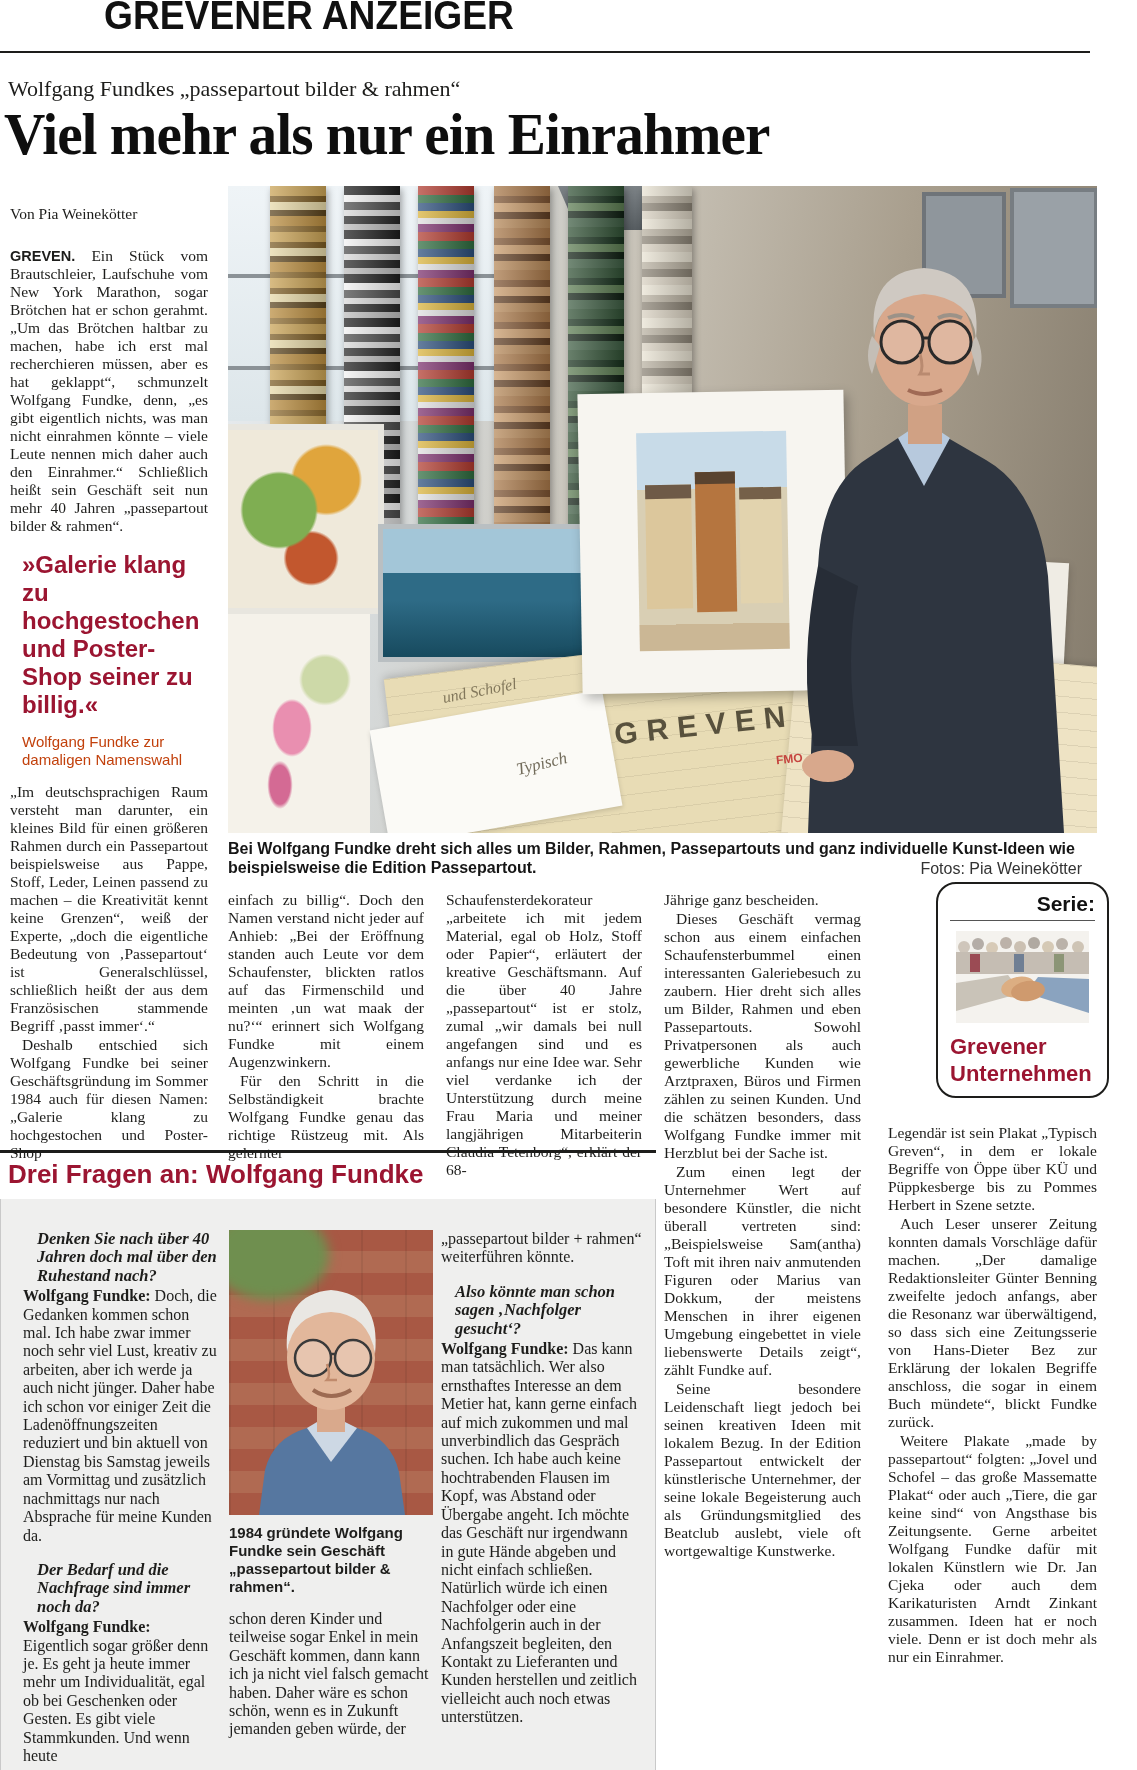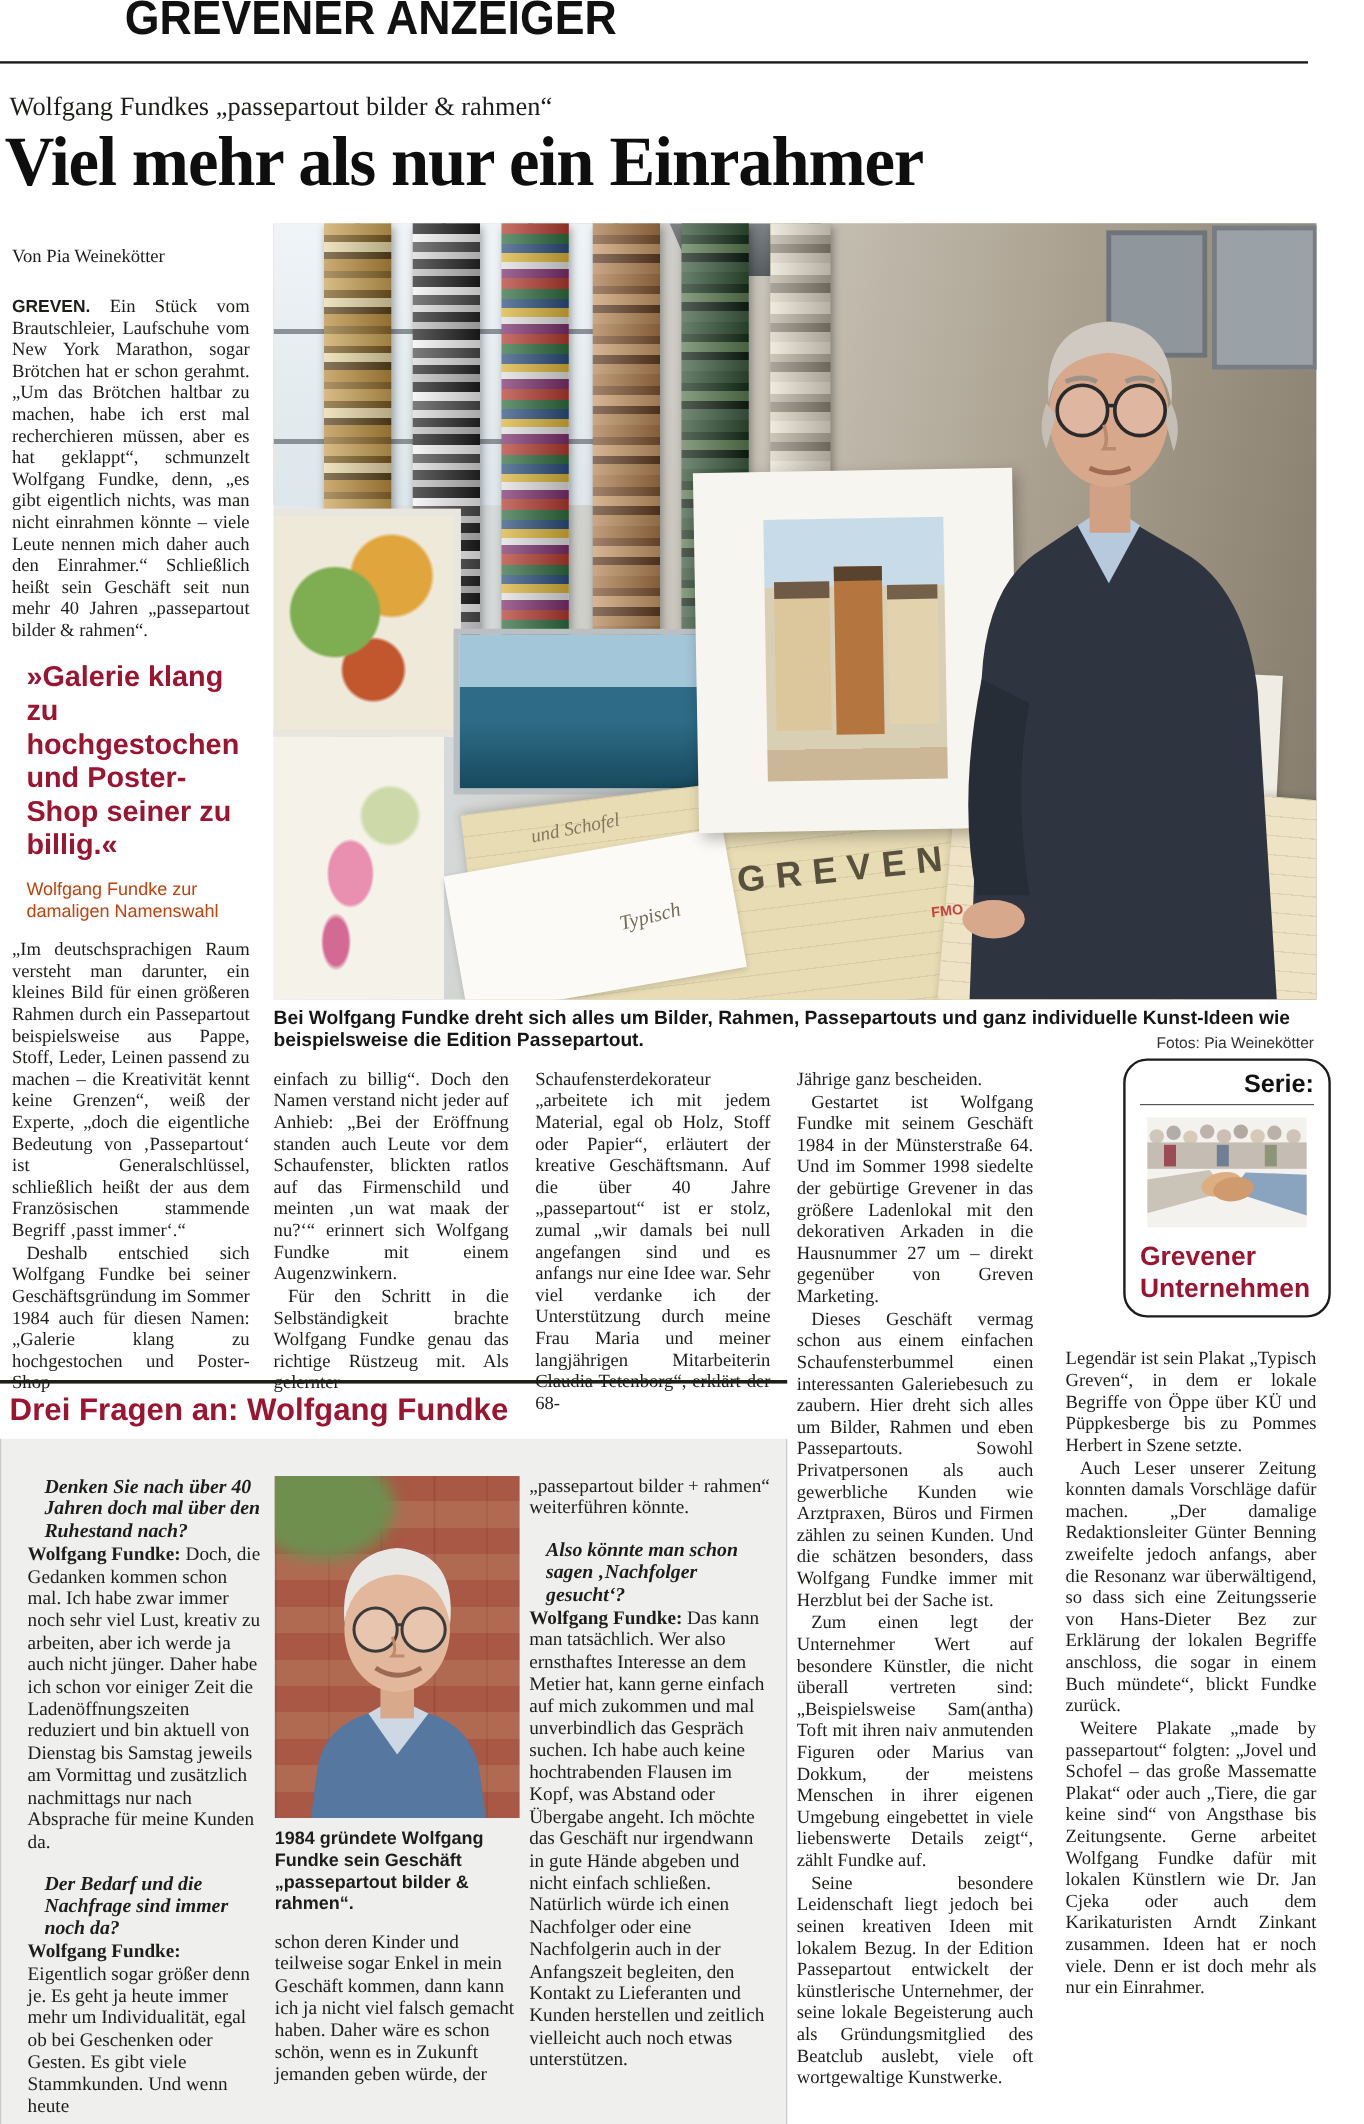--- a/index.html
+++ b/index.html
@@ -82,21 +82,21 @@
       font-size:30px;letter-spacing:9px;color:rgba(62,56,40,.85);transform:rotate(-6deg);}
   .ov-typisch{left:288px;top:568px;font-size:17px;font-style:italic;color:rgba(80,72,52,.8);transform:rotate(-14deg);}
   .ov-schofel{left:214px;top:496px;font-size:16px;font-style:italic;color:rgba(96,86,62,.75);transform:rotate(-11deg);}
   .ov-fmo{left:548px;top:566px;font-family:"Liberation Sans","DejaVu Sans",sans-serif;font-weight:bold;
       font-size:12px;color:rgba(190,40,40,.85);transform:rotate(-6deg);}
   .man-svg{position:absolute;left:520px;top:0;width:349px;height:647px;}
 
   
   .caption{position:absolute;left:228px;top:839px;width:869px;font-family:"Liberation Sans","DejaVu Sans",sans-serif;
            font-weight:bold;font-size:16px;line-height:19px;color:#161616;}
-  .credit{position:absolute;right:2px;top:20px;font-weight:normal;font-size:13px;color:#333;}
+  .credit{position:absolute;right:15px;top:20px;font-weight:normal;font-size:16px;color:#333;}
 
   
   .serie-box{position:absolute;left:936px;top:882px;width:173px;height:216px;border:2px solid #1d1d1b;
              border-radius:20px;background:#fff;box-sizing:border-box;padding:8px 12px 0 12px;}
   .serie-label{text-align:right;font-family:"Liberation Sans","DejaVu Sans",sans-serif;font-weight:bold;font-size:21px;color:#111;}
   .serie-rule{height:1px;background:#555;margin:4px 0 10px 0;}
   .serie-img{display:block;margin:0 auto;}
   .serie-title{margin-top:10px;font-family:"Liberation Sans","DejaVu Sans",sans-serif;font-weight:bold;
                font-size:22px;line-height:27px;color:#9b1531;}
 
@@ -210,21 +210,20 @@
 
   <div class="bodycol col2">
     <p>einfach zu billig“. Doch den Namen verstand nicht jeder auf Anhieb: „Bei der Eröffnung standen auch Leute vor dem Schaufenster, blickten ratlos auf das Firmenschild und meinten ‚un wat maak der nu?‘“ erinnert sich Wolfgang Fundke mit einem Augenzwinkern.</p>
     <p>Für den Schritt in die Selbständigkeit brachte Wolfgang Fundke genau das richtige Rüstzeug mit. Als gelernter</p>
   </div>
   <div class="bodycol col3">
     <p>Schaufensterdekorateur „arbeitete ich mit jedem Material, egal ob Holz, Stoff oder Papier“, erläutert der kreative Geschäftsmann. Auf die über 40 Jahre „passepartout“ ist er stolz, zumal „wir damals bei null angefangen sind und es anfangs nur eine Idee war. Sehr viel verdanke ich der Unterstützung durch meine Frau Maria und meiner langjährigen Mitarbeiterin Claudia Tetenborg“, erklärt der 68-</p>
   </div>
   <div class="bodycol col4">
     <p>Jährige ganz bescheiden.</p>
-    <p>Gestartet ist Wolfgang Fundke mit seinem Geschäft 1984 in der Münsterstraße 64. Und im Sommer 1998 siedelte der gebürtige Grevener in das größere Ladenlokal mit den dekorativen Arkaden in die Hausnummer 27 um – direkt gegenüber von Greven Marketing.</p>
     <p>Dieses Geschäft vermag schon aus einem einfachen Schaufensterbummel einen interessanten Galeriebesuch zu zaubern. Hier dreht sich alles um Bilder, Rahmen und eben Passepartouts. Sowohl Privatpersonen als auch gewerbliche Kunden wie Arztpraxen, Büros und Firmen zählen zu seinen Kunden. Und die schätzen besonders, dass Wolfgang Fundke immer mit Herzblut bei der Sache ist.</p>
     <p>Zum einen legt der Unternehmer Wert auf besondere Künstler, die nicht überall vertreten sind: „Beispielsweise Sam(antha) Toft mit ihren naiv anmutenden Figuren oder Marius van Dokkum, der meistens Menschen in ihrer eigenen Umgebung eingebettet in viele liebenswerte Details zeigt“, zählt Fundke auf.</p>
     <p>Seine besondere Leidenschaft liegt jedoch bei seinen kreativen Ideen mit lokalem Bezug. In der Edition Passepartout entwickelt der künstlerische Unternehmer, der seine lokale Begeisterung auch als Gründungsmitglied des Beatclub auslebt, viele oft wortgewaltige Kunstwerke.</p>
   </div>
   <div class="bodycol col5">
     <p>Legendär ist sein Plakat „Typisch Greven“, in dem er lokale Begriffe von Öppe über KÜ und Püppkesberge bis zu Pommes Herbert in Szene setzte.</p>
     <p>Auch Leser unserer Zeitung konnten damals Vorschläge dafür machen. „Der damalige Redaktionsleiter Günter Benning zweifelte jedoch anfangs, aber die Resonanz war überwältigend, so dass sich eine Zeitungsserie von Hans-Dieter Bez zur Erklärung der lokalen Begriffe anschloss, die sogar in einem Buch mündete“, blickt Fundke zurück.</p>
     <p>Weitere Plakate „made by passepartout“ folgten: „Jovel und Schofel – das große Massematte Plakat“ oder auch „Tiere, die gar keine sind“ von Angsthase bis Zeitungsente. Gerne arbeitet Wolfgang Fundke dafür mit lokalen Künstlern wie Dr. Jan Cjeka oder auch dem Karikaturisten Arndt Zinkant zusammen. Ideen hat er noch viele. Denn er ist doch mehr als nur ein Einrahmer.</p>
   </div>
 

